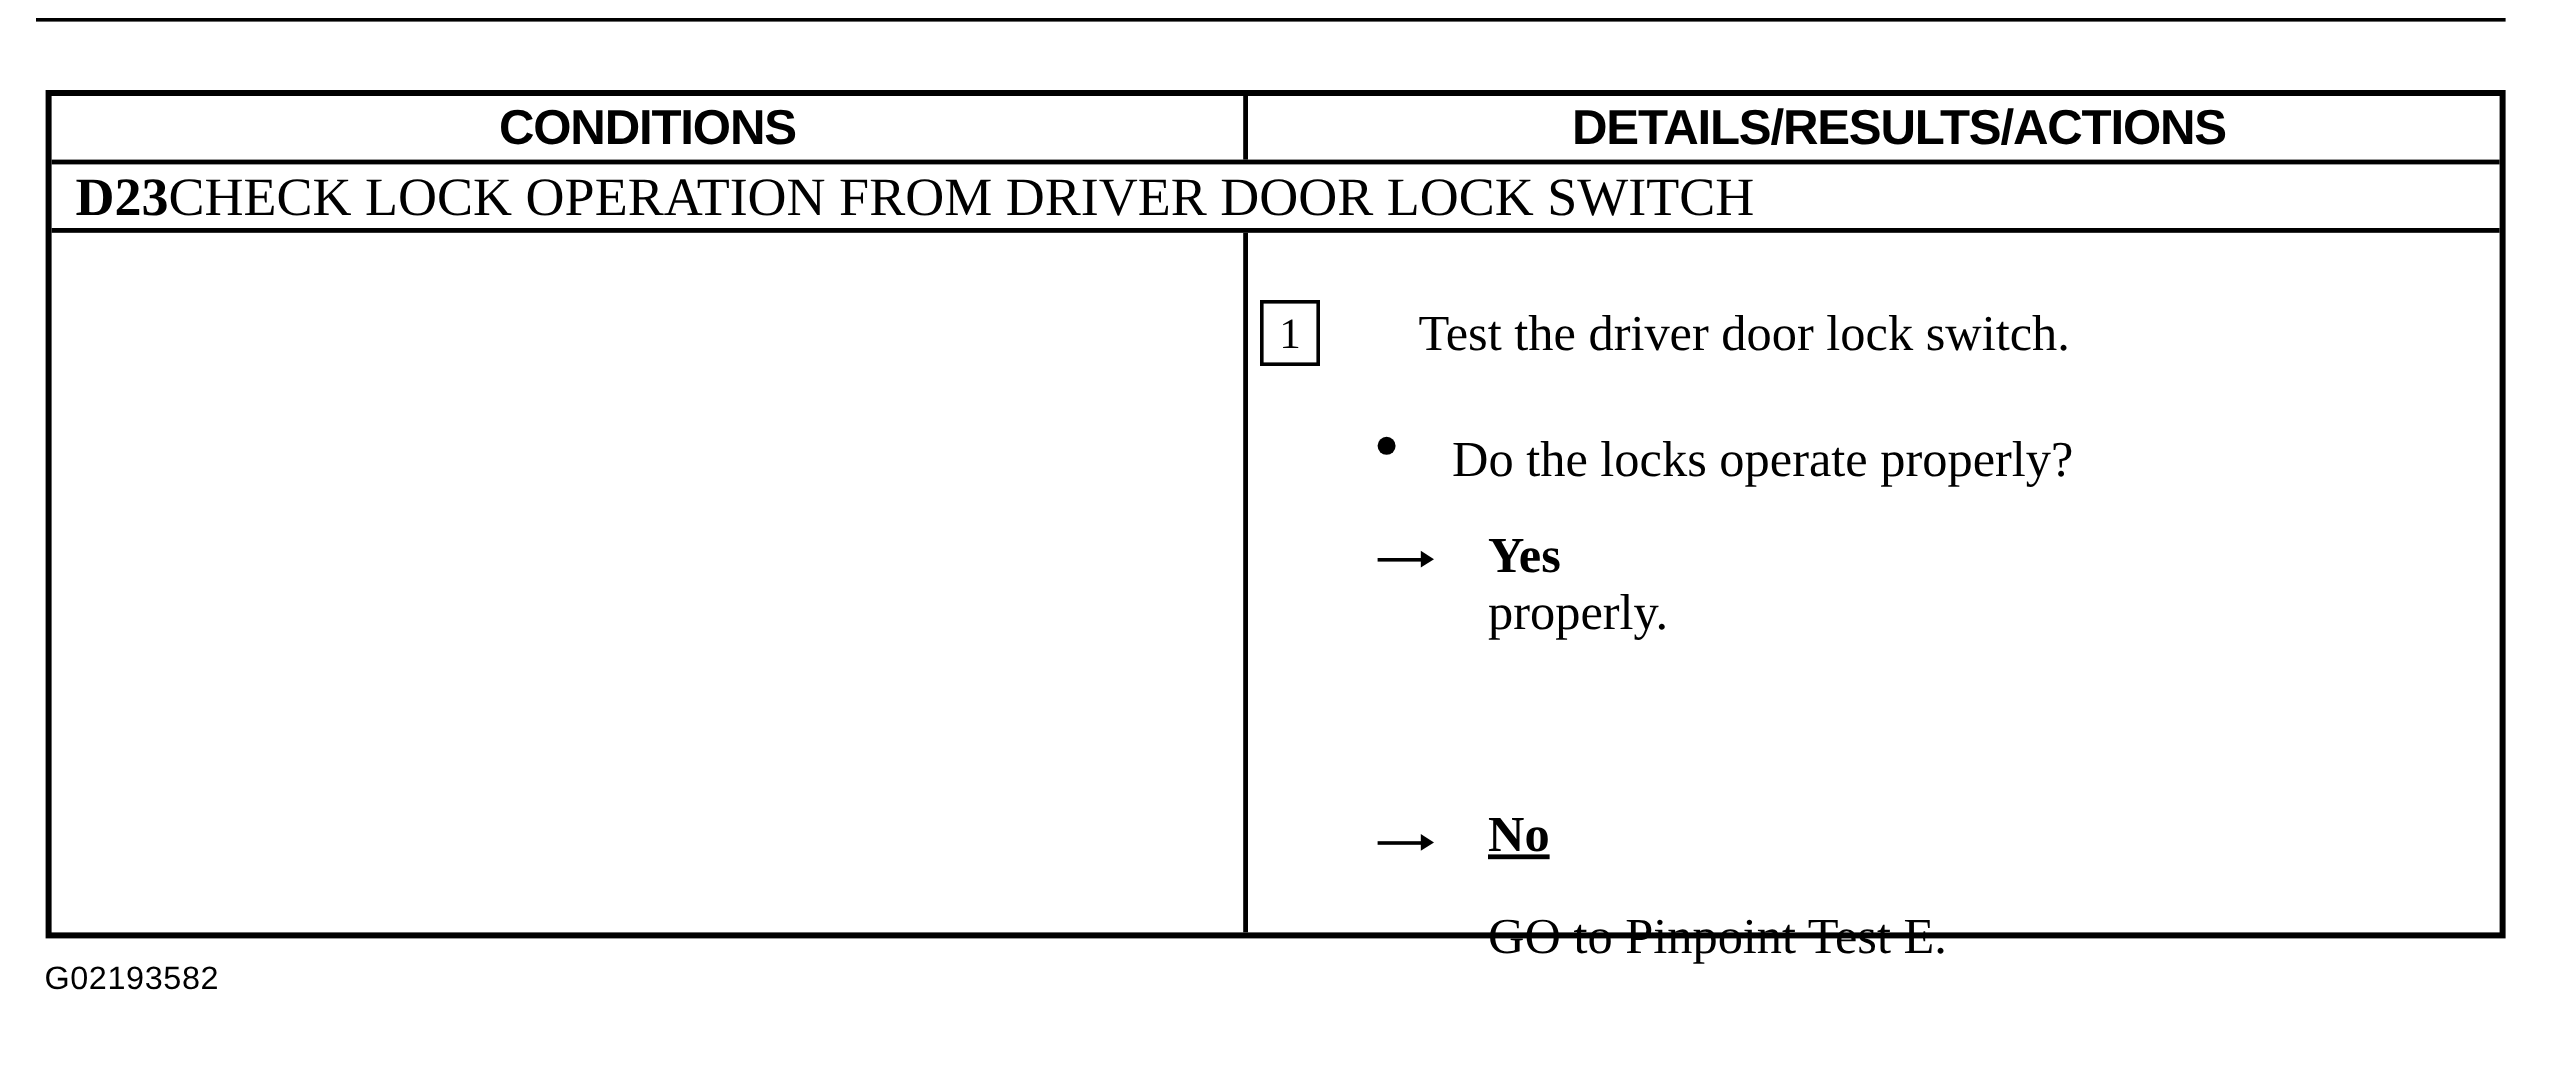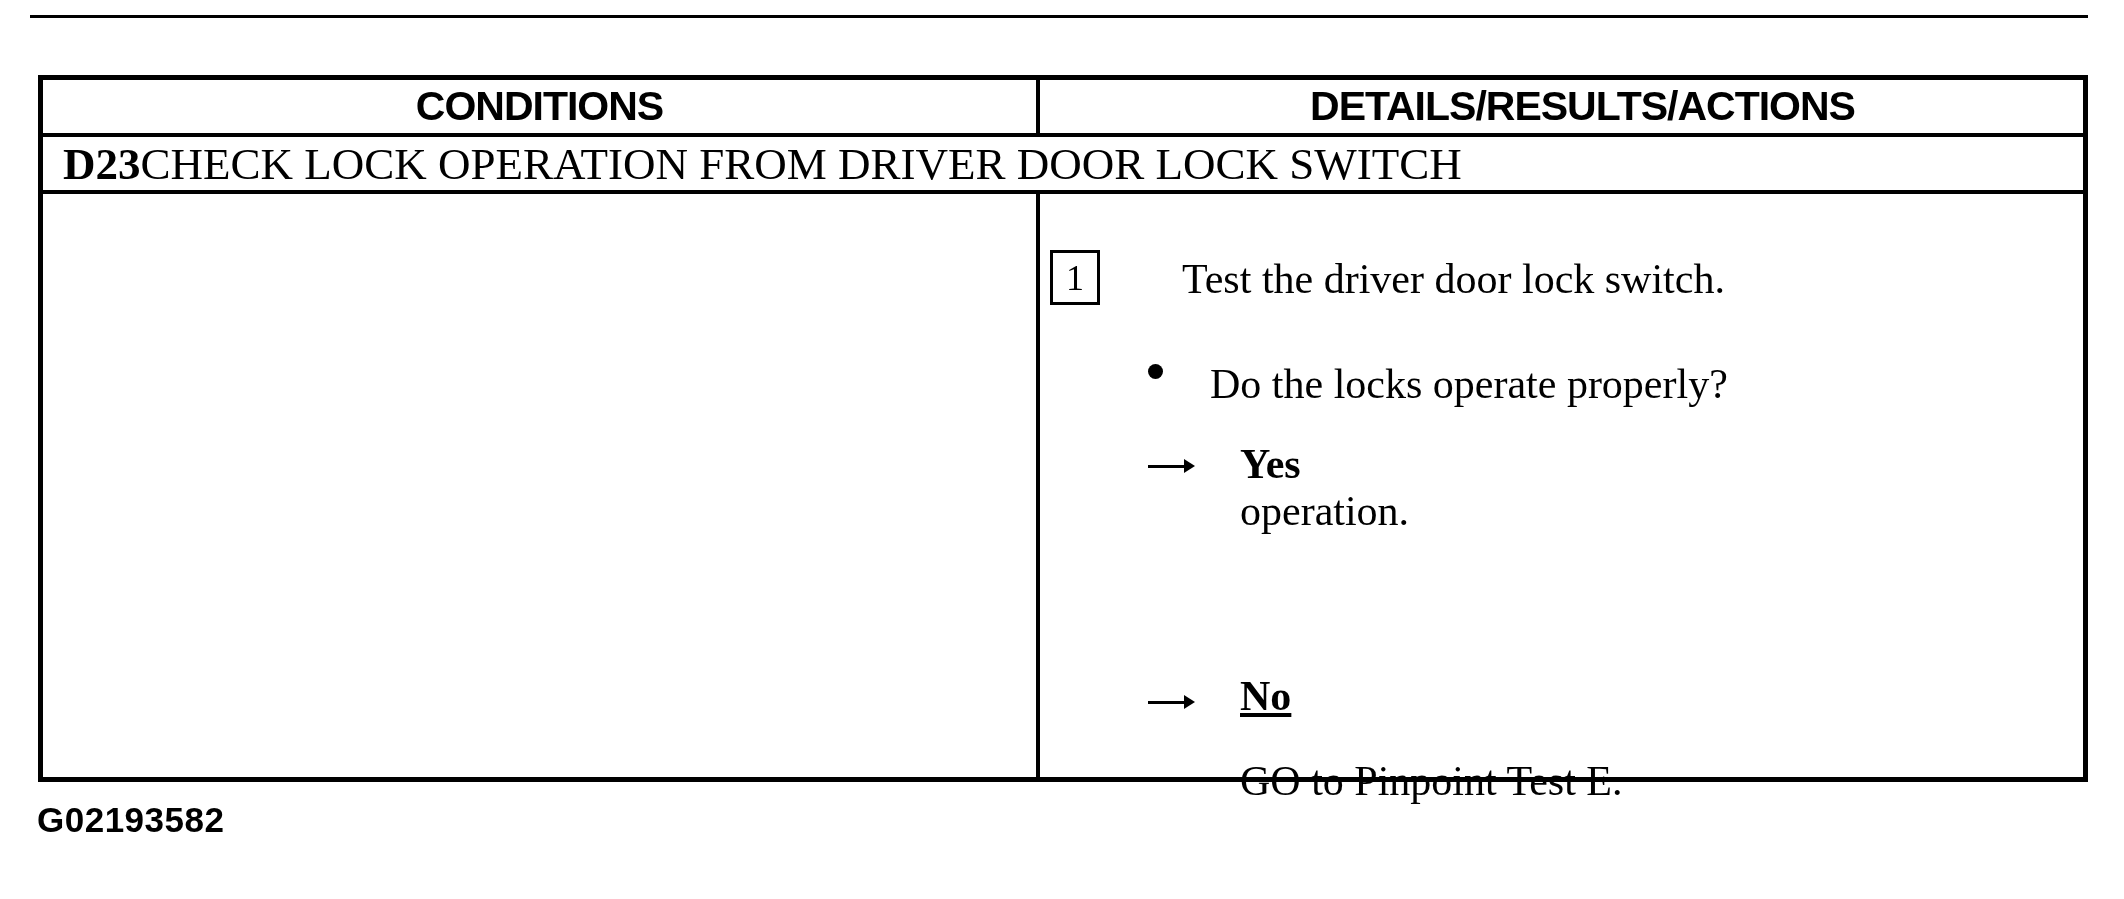--- a/index.html
+++ b/index.html
@@ -140,23 +140,22 @@
   }
   .yes-label { top: 247px; }
   .yes-lines { top: 294px; }
   .no-label  { top: 479px; text-decoration: underline; }
   .no-lines  { top: 520px; margin-top: 44px; }
 
   .figure-id {
     position: absolute;
     left: 37px; top: 800px;
     font-family: "Liberation Sans", "DejaVu Sans", sans-serif;
-    font-size: 35px;
+    font-size: 27px;
     letter-spacing: 0.5px;
-    font-weight: bold;
   }
 </style>
 </head>
 <body>
 
 <div class="page">
 
   <div class="top-rule"></div>
 
   <div class="diagtable">
@@ -182,21 +181,21 @@
 
         <div class="bullet-dot"></div>
         <div class="bullet-text">Do the locks operate properly?</div>
 
         <div class="arrow arrow-yes">
           <div class="shaft"></div>
           <div class="head"></div>
         </div>
         <div class="outcome-label yes-label">Yes</div>
         <div class="outcome-lines yes-lines">
-          <div>operation.</div>
+          <div>properly.</div>
         </div>
 
         <div class="arrow arrow-no">
           <div class="shaft"></div>
           <div class="head"></div>
         </div>
         <div class="outcome-label no-label">No</div>
         <div class="outcome-lines no-lines">
           <div>GO to Pinpoint Test E.</div>
         </div>

